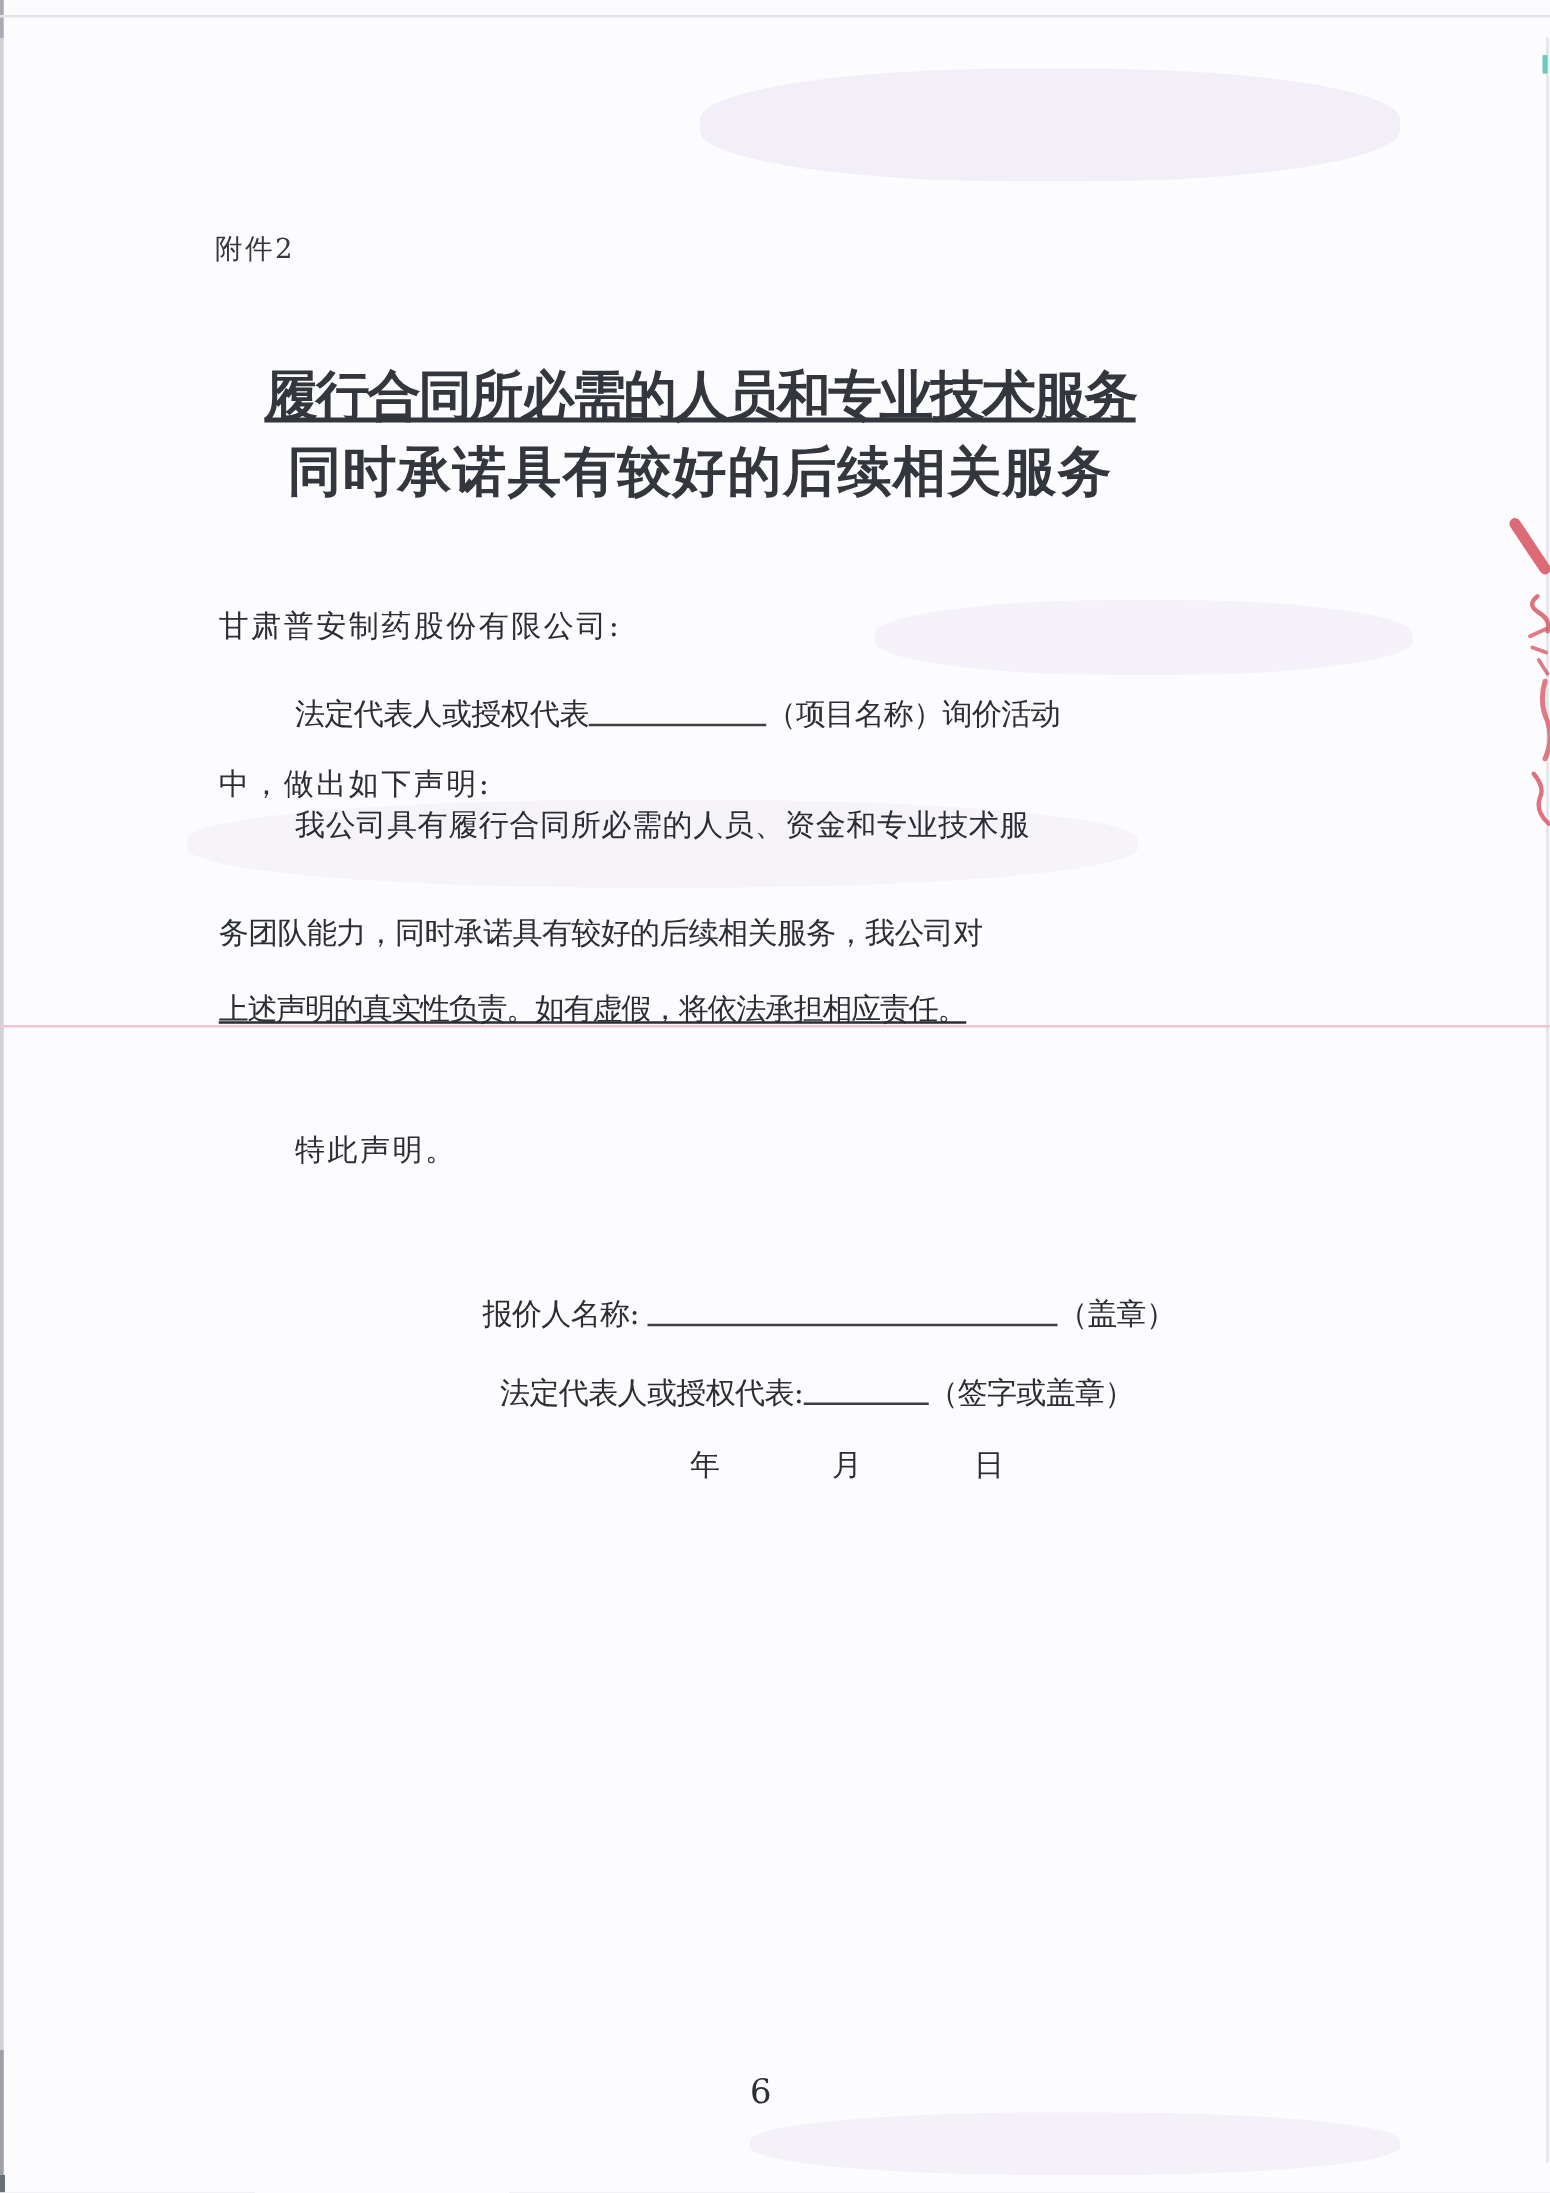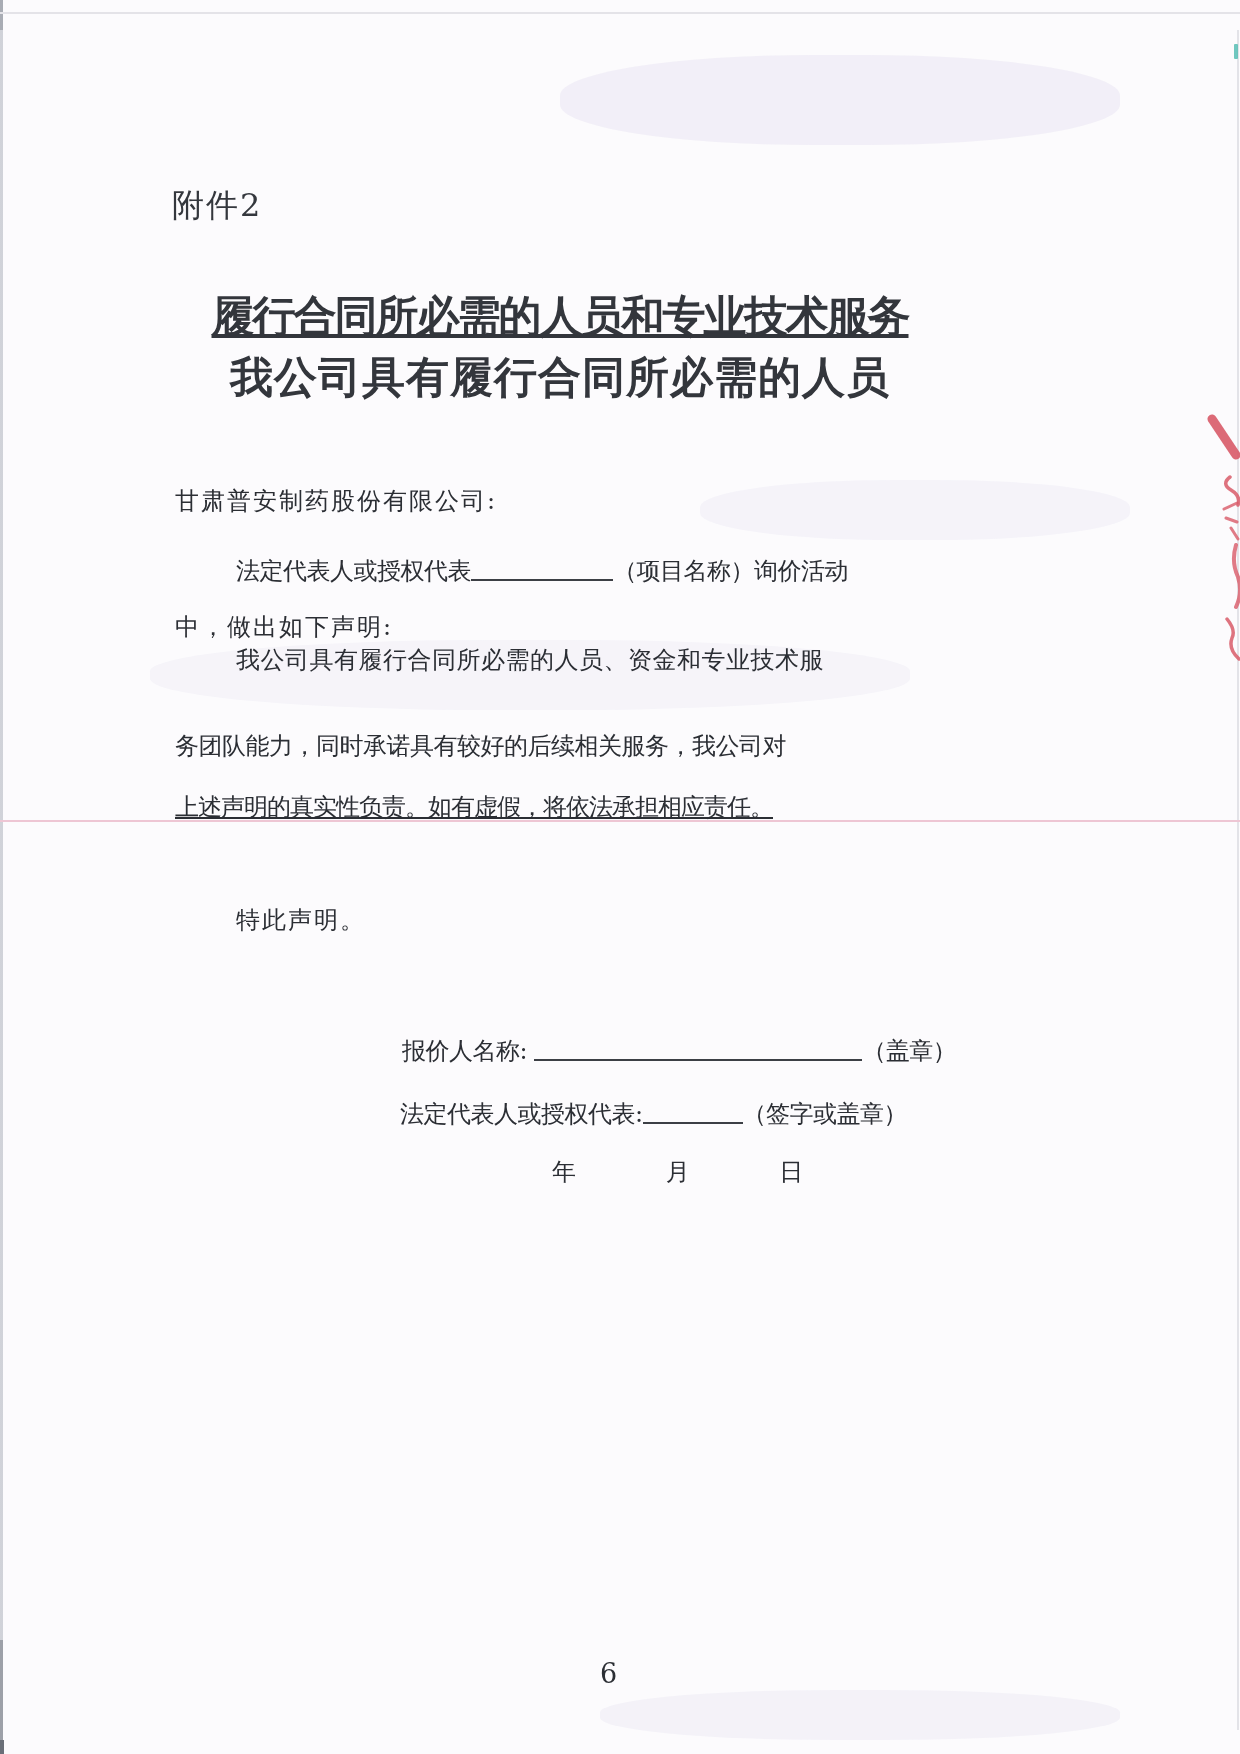--- a/index.html
+++ b/index.html
@@ -37,21 +37,21 @@
     position:absolute;left:0;top:1740px;width:4px;height:14px;background:#6a6f78;
   }
   .mottle{position:absolute;border-radius:45%;pointer-events:none;}
   .m1{left:560px;top:55px;width:560px;height:90px;background:rgba(225,221,238,.38);}
   .m2{left:150px;top:640px;width:760px;height:70px;background:rgba(228,224,240,.25);}
   .m3{left:600px;top:1690px;width:520px;height:50px;background:rgba(226,222,238,.30);}
   .m4{left:700px;top:480px;width:430px;height:60px;background:rgba(228,224,240,.28);}
   .stamp{position:absolute;}
   
   .abs{position:absolute;white-space:nowrap;}
-  .attachment{left:172px;top:184px;font-size:32px;letter-spacing:2px;color:#34373d;}
+  .attachment{left:172px;top:184px;font-size:22px;letter-spacing:2px;color:#34373d;}
   .title{
     left:60px;width:1000px;text-align:center;
     font-family:"DejaVu Sans","Liberation Sans",sans-serif;
     font-weight:900;color:#33363c;font-size:43px;
   }
   .title1{top:288px;letter-spacing:-2px;text-decoration:underline;}
   .title2{top:349px;letter-spacing:1px;}
   .body-line{font-size:24px;color:#2b2e34;letter-spacing:-0.5px;}
   .salutation{left:175px;top:485px;letter-spacing:2px;}
   .bl2{left:236px;top:551px;}
@@ -61,21 +61,21 @@
   .bl6{left:175px;top:791px;letter-spacing:-1px;text-decoration:underline;}
   .bl7{left:236px;top:872px;letter-spacing:2px;margin-top:32px;}
   .blank{
     display:inline-block;vertical-align:baseline;
     border-bottom:2px solid #3c3f45;height:26px;
     transform:translateY(2px);
   }
   .blank-project{width:142px;}
   .blank-bidder{width:328px;}
   .blank-rep{width:100px;}
-  .sig1{left:402px;top:1031px;}
+  .sig1{left:386px;top:1031px;}
   .sig2{left:400px;top:1094px;}
   .dateline{left:552px;top:1156px;letter-spacing:0;}
   .dateline span{margin-right:82px;}
   .dateline span:last-child{margin-right:0;}
   .pagenum{left:600px;top:1658px;font-size:27px;color:#2b2e34;}
 </style>
 </head>
 <body>
 
 <div class="page">
@@ -99,21 +99,21 @@
       <path d="M32 140 q-5 17 2 32 q 5 15 -2 30" stroke-width="4" opacity="0.8"></path>
     </g>
   </svg>
   <svg class="stamp" style="right:0;top:614px;" width="18" height="48" viewBox="0 0 18 48">
     <path d="M5 5 q 9 11 5 19 q -4 11 7 21" stroke="#d85a68" stroke-width="3.5" fill="none" stroke-linecap="round" opacity="0.85"></path>
   </svg>
 
   <div class="abs attachment">附件2</div>
 
   <div class="abs title title1">履行合同所必需的人员和专业技术服务</div>
-  <div class="abs title title2">我公司具有履行合同所必需的人员</div>
+  <div class="abs title title2">同时承诺具有较好的后续相关服务</div>
 
   <div class="abs body-line salutation">甘肃普安制药股份有限公司:</div>
 
   <div class="abs body-line bl2"><span>法定代表人或授权代表</span><span class="blank blank-project"></span><span>（项目名称）询价活动</span></div>
 
   <div class="abs body-line bl3">中，做出如下声明:</div>
 
   <div class="abs body-line bl4">我公司具有履行合同所必需的人员、资金和专业技术服</div>
   <div class="abs body-line bl5">务团队能力，同时承诺具有较好的后续相关服务，我公司对</div>
   <div class="abs body-line bl6">上述声明的真实性负责。如有虚假，将依法承担相应责任。</div>

